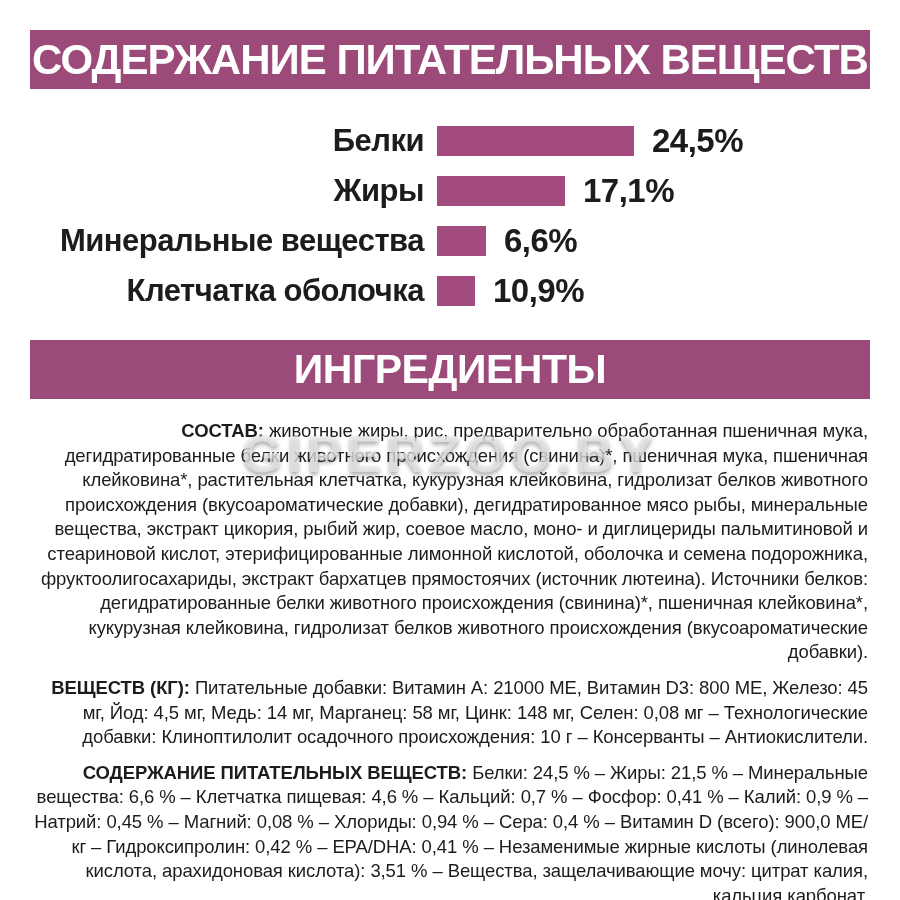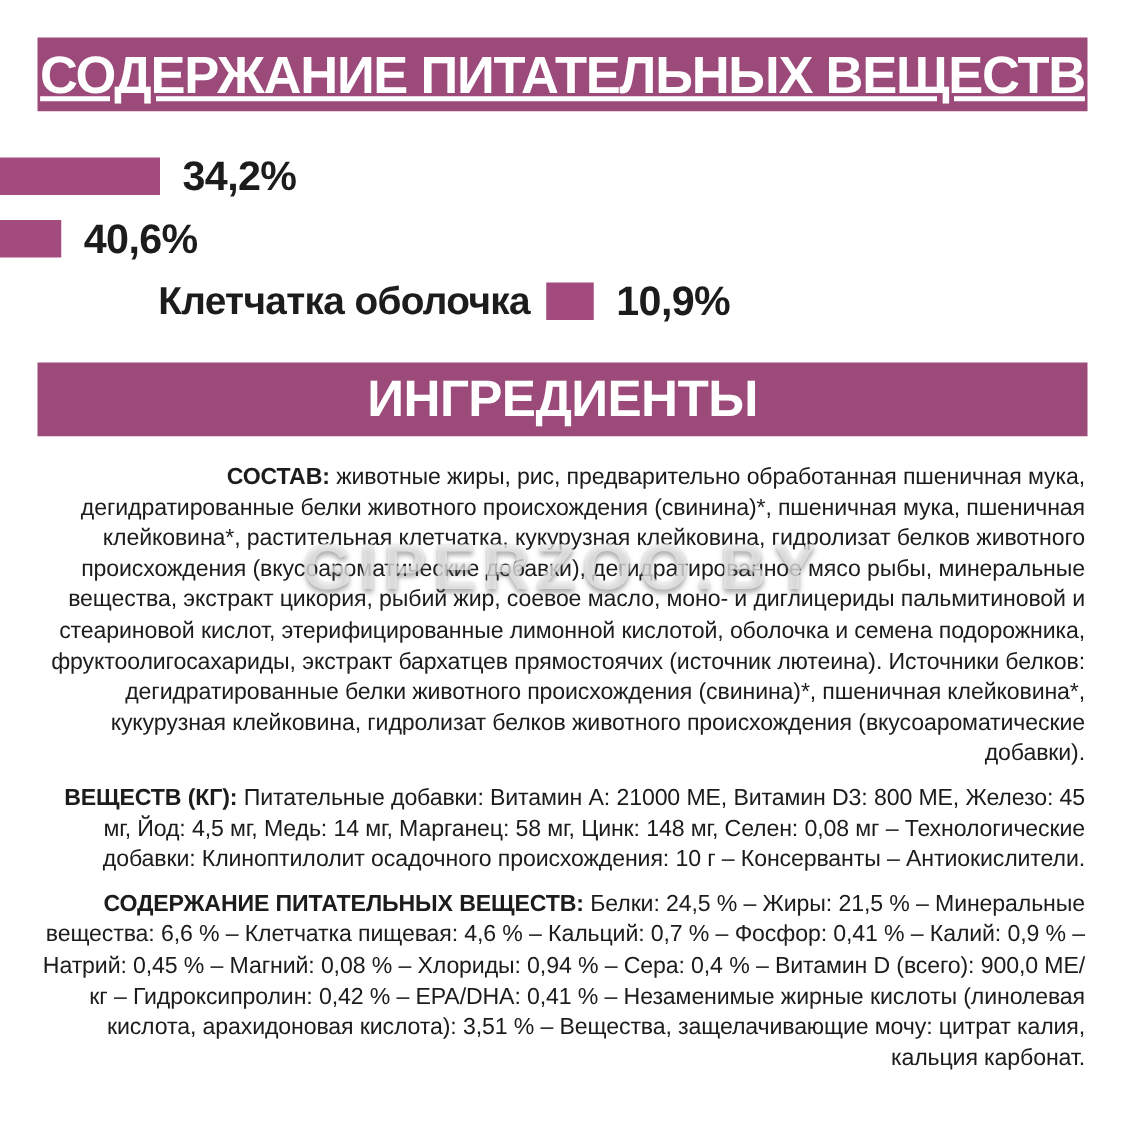--- a/index.html
+++ b/index.html
@@ -16,21 +16,21 @@
     background:#9c4a7a;
     color:#ffffff;
     font-weight:bold;
     text-align:center;
     height:59px;
     display:flex;
     align-items:center;
     justify-content:center;
     white-space:nowrap;
   }
-  .band-1 { margin-top:30px; font-size:42px; letter-spacing:-1px;text-decoration:underline; }
+  .band-1 { margin-top:30px; font-size:42px; letter-spacing:-1px; }
   .band-2 { margin-top:24px; font-size:41px; letter-spacing:-0.5px; }
 
   .chart { margin-top:27px; }
   .crow { display:flex; align-items:center; height:50px; }
   .clabel {
     width:424px;
     text-align:right;
     font-weight:bold;
     font-size:31px;
     letter-spacing:-0.5px;
@@ -70,26 +70,33 @@
 </style>
 </head>
 <body>
 
 <div class="band band-1">
   <span>СОДЕРЖАНИЕ ПИТАТЕЛЬНЫХ ВЕЩЕСТВ</span>
 </div>
 
 <div class="chart">
   <div class="crow">
-    <div class="cbar" style="width: 128px; background: rgb(163, 75, 126);"></div>
-    <div class="cval">34,2%</div>
+    <div class="clabel">Белки</div>
+    <div class="cbar" style="width: 197px; background: rgb(163, 75, 126);"></div>
+    <div class="cval">24,5%</div>
   </div>
   <div class="crow">
+    <div class="clabel">Жиры</div>
+    <div class="cbar" style="width: 128px; background: rgb(163, 75, 126);"></div>
+    <div class="cval">17,1%</div>
+  </div>
+  <div class="crow">
+    <div class="clabel">Минеральные вещества</div>
     <div class="cbar" style="width: 49px; background: rgb(163, 75, 126);"></div>
-    <div class="cval">40,6%</div>
+    <div class="cval">6,6%</div>
   </div>
   <div class="crow">
     <div class="clabel">Клетчатка оболочка</div>
     <div class="cbar" style="width: 38px; background: rgb(163, 75, 126);"></div>
     <div class="cval">10,9%</div>
   </div>
 </div>
 
 <div class="band band-2">
   <span>ИНГРЕДИЕНТЫ</span>

